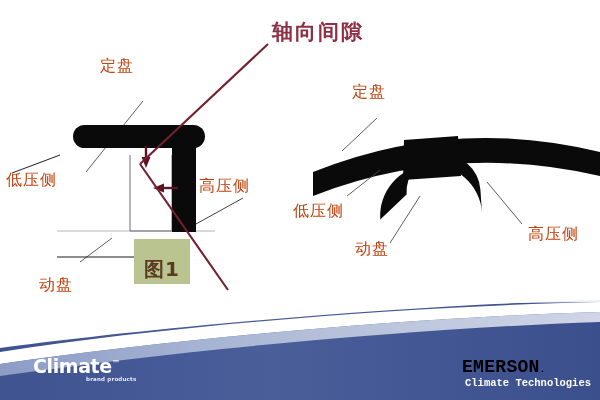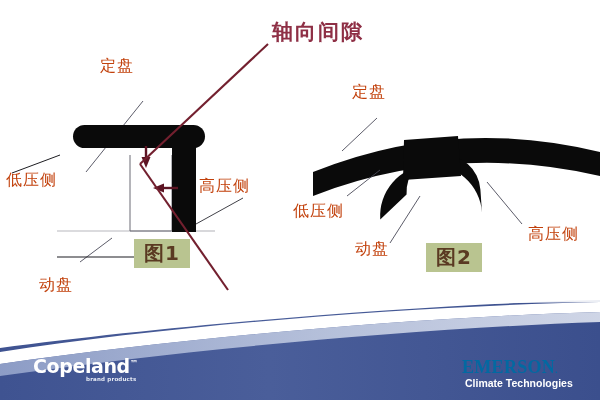--- a/index.html
+++ b/index.html
@@ -41,21 +41,21 @@
   }
 
   
   .fig-badge {
     position: absolute;
     background: #b9c490;
     color: #5a3a22;
     font-family: "DejaVu Sans", "Liberation Sans", sans-serif;
     font-size: 20px;
     font-weight: 700;
-    padding: 4px 10px 5px 10px;
+    padding: 20px 10px 5px 10px;
     letter-spacing: 1px;
     line-height: 1;
   }
 
   
   .art {
     position: absolute;
     left: 0;
     top: 0;
     width: 600px;
@@ -96,37 +96,37 @@
     font-size: 5.5px;
     font-weight: 700;
     letter-spacing: 0.2px;
     font-family: "DejaVu Sans", "Liberation Sans", sans-serif;
     line-height: 1;
   }
   .brand-emerson {
     position: absolute;
     left: 462px;
     top: 358px;
-    color: #0369a1;
-    font-family: Liberation Serif, serif;
+    color: #000000;
+    font-family: Liberation Mono, monospace;
     font-size: 18px;
     font-weight: 700;
     letter-spacing: 0.3px;
     line-height: 1;
   }
   .brand-emerson .tm {
     font-size: 9px;
     font-weight: 700;
   }
   .brand-emerson-sub {
     position: absolute;
     left: 465px;
     top: 378px;
     color: #ffffff;
-    font-family: Liberation Sans, sans-serif;
+    font-family: Liberation Mono, monospace;
     font-size: 10.5px;
     font-weight: 700;
     letter-spacing: 0px;
     line-height: 1;
   }
 </style>
 </head>
 <body>
 
 <div id="slide">
@@ -202,21 +202,21 @@
       <path d="M 0,64 C 180,38 420,17 600,12 L 600,22 C 420,28 180,50 0,76 Z" fill="url(#swooshGrad)" opacity="0.85"></path>
 
       <path d="M 0,30 C 200,10 420,0 600,0 L 600,2 C 420,3 200,13 0,33 Z" fill="#ffffff" opacity="0.9"></path>
     </svg>
 
     
     
   </div>
 
   <div class="brand-copeland">
-    <span>Copeland</span><span class="tm">™</span>
+    <span>Climate</span><span class="tm">™</span>
   </div>
   <div class="brand-copeland-sub">brand products</div>
 
   <div class="brand-emerson">
     <span>EMERSON</span><span class="tm">.</span>
   </div>
   <div class="brand-emerson-sub">Climate Technologies</div>
 
   <div class="cn-label" style="left:100px; top:58px;">定盘</div>
 
@@ -229,18 +229,17 @@
   <div class="fig-badge" style="left:134px; top:239px;">图1</div>
 
   <div class="cn-label" style="left:352px; top:84px;">定盘</div>
 
   <div class="cn-label" style="left:293px; top:203px;">低压侧</div>
 
   <div class="cn-label" style="left:355px; top:241px;">动盘</div>
 
   <div class="cn-label" style="left:528px; top:226px;">高压侧</div>
 
-  <div class="fig-badge" style="left:426px; top:243px;">图2</div>
 
   <div class="red-title" style="left:272px; top:22px;text-align:center;">轴向间隙</div>
 
 
 </div>
 
 </body></html>

